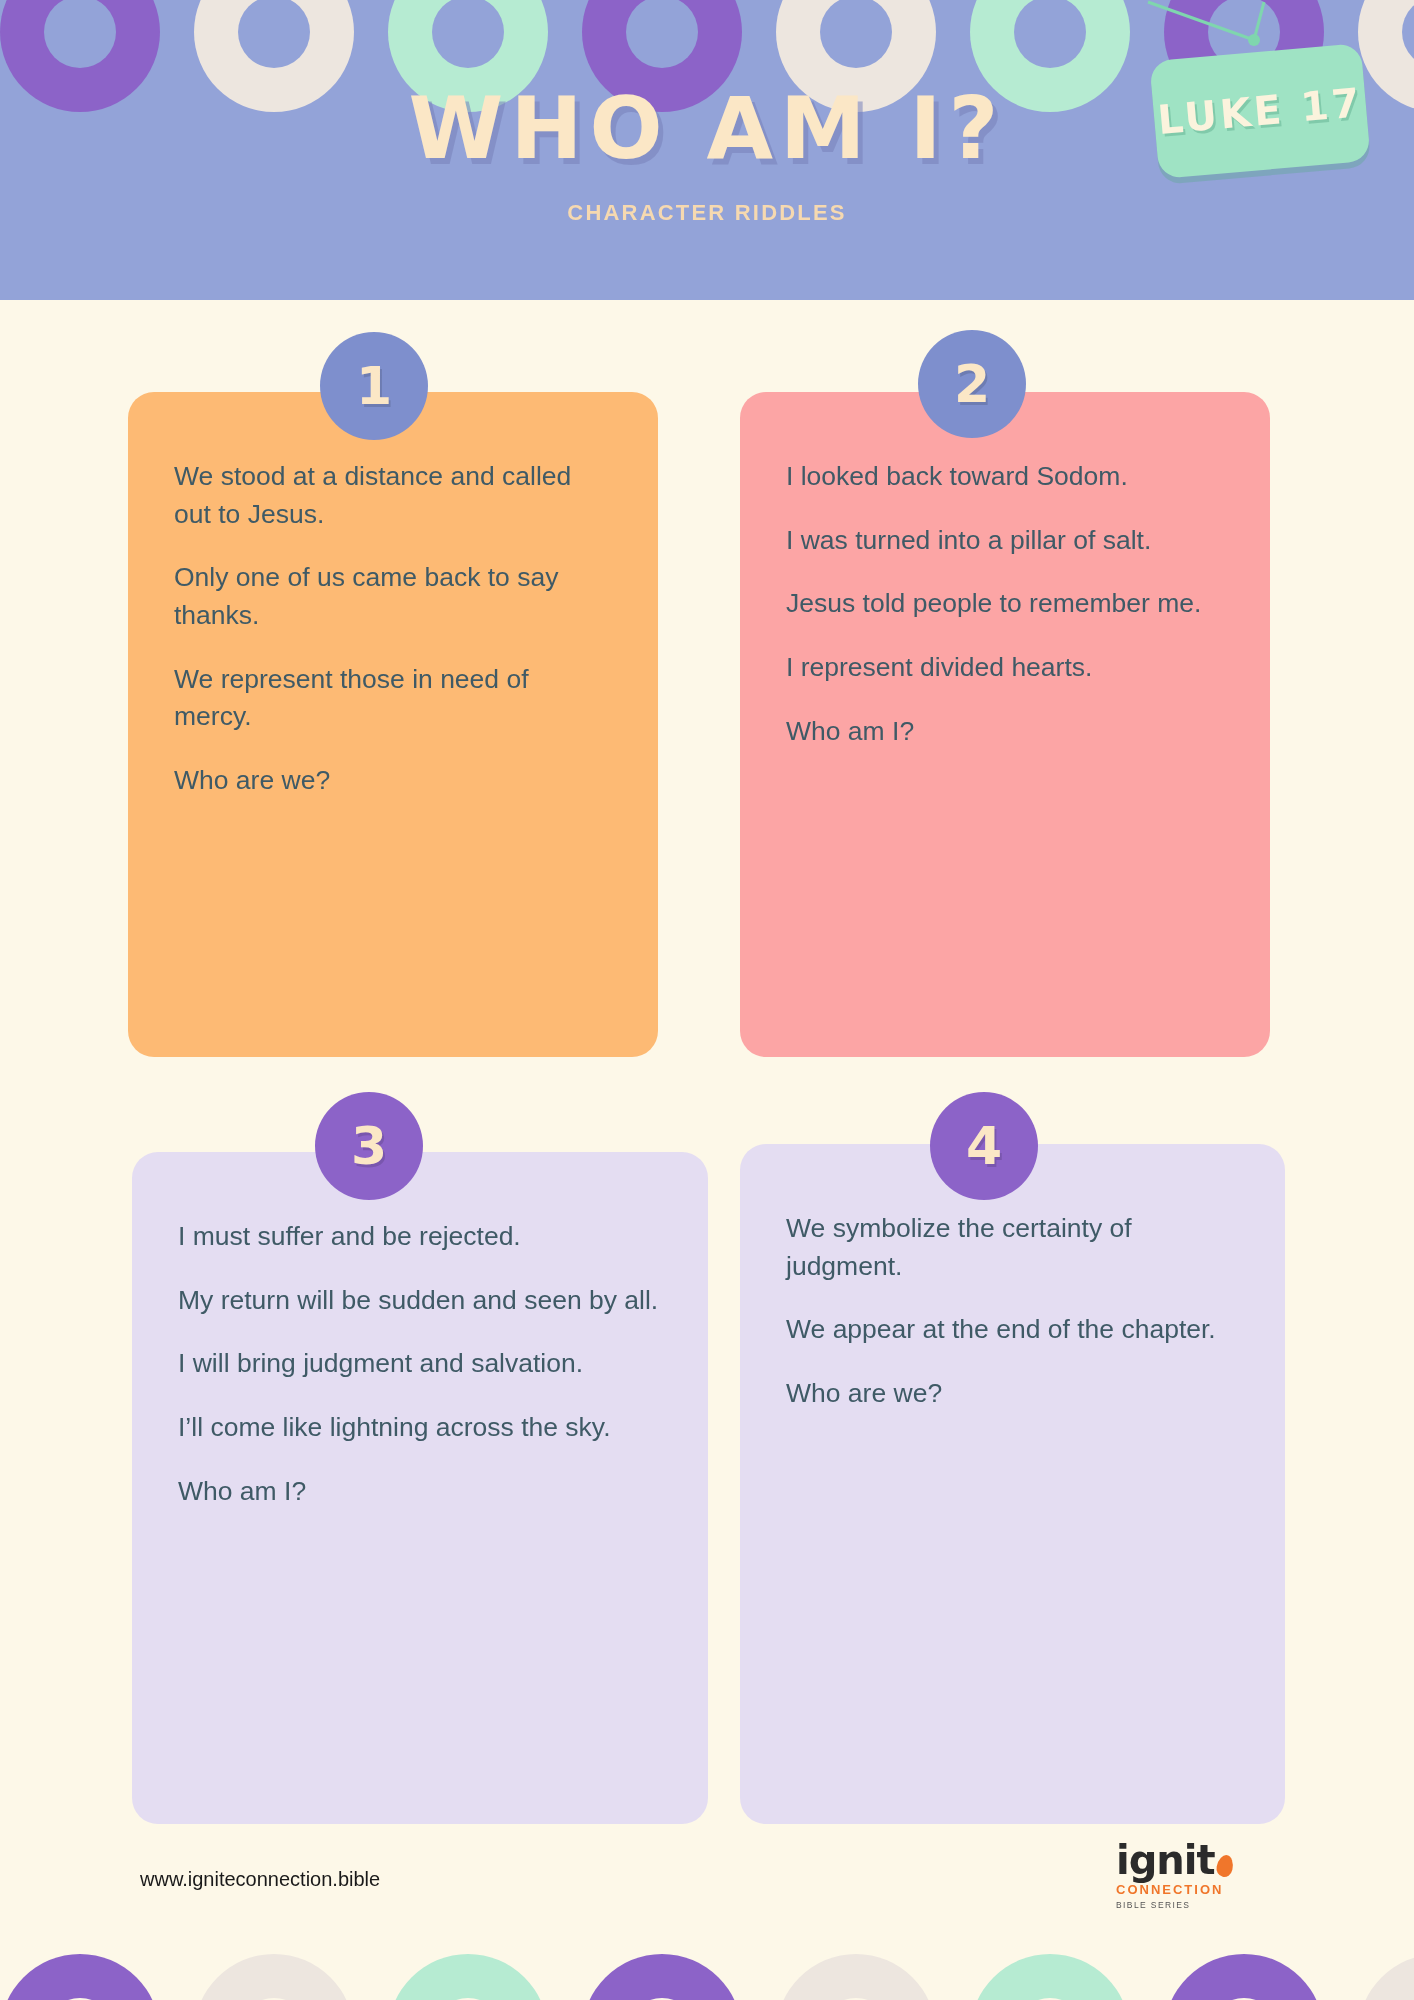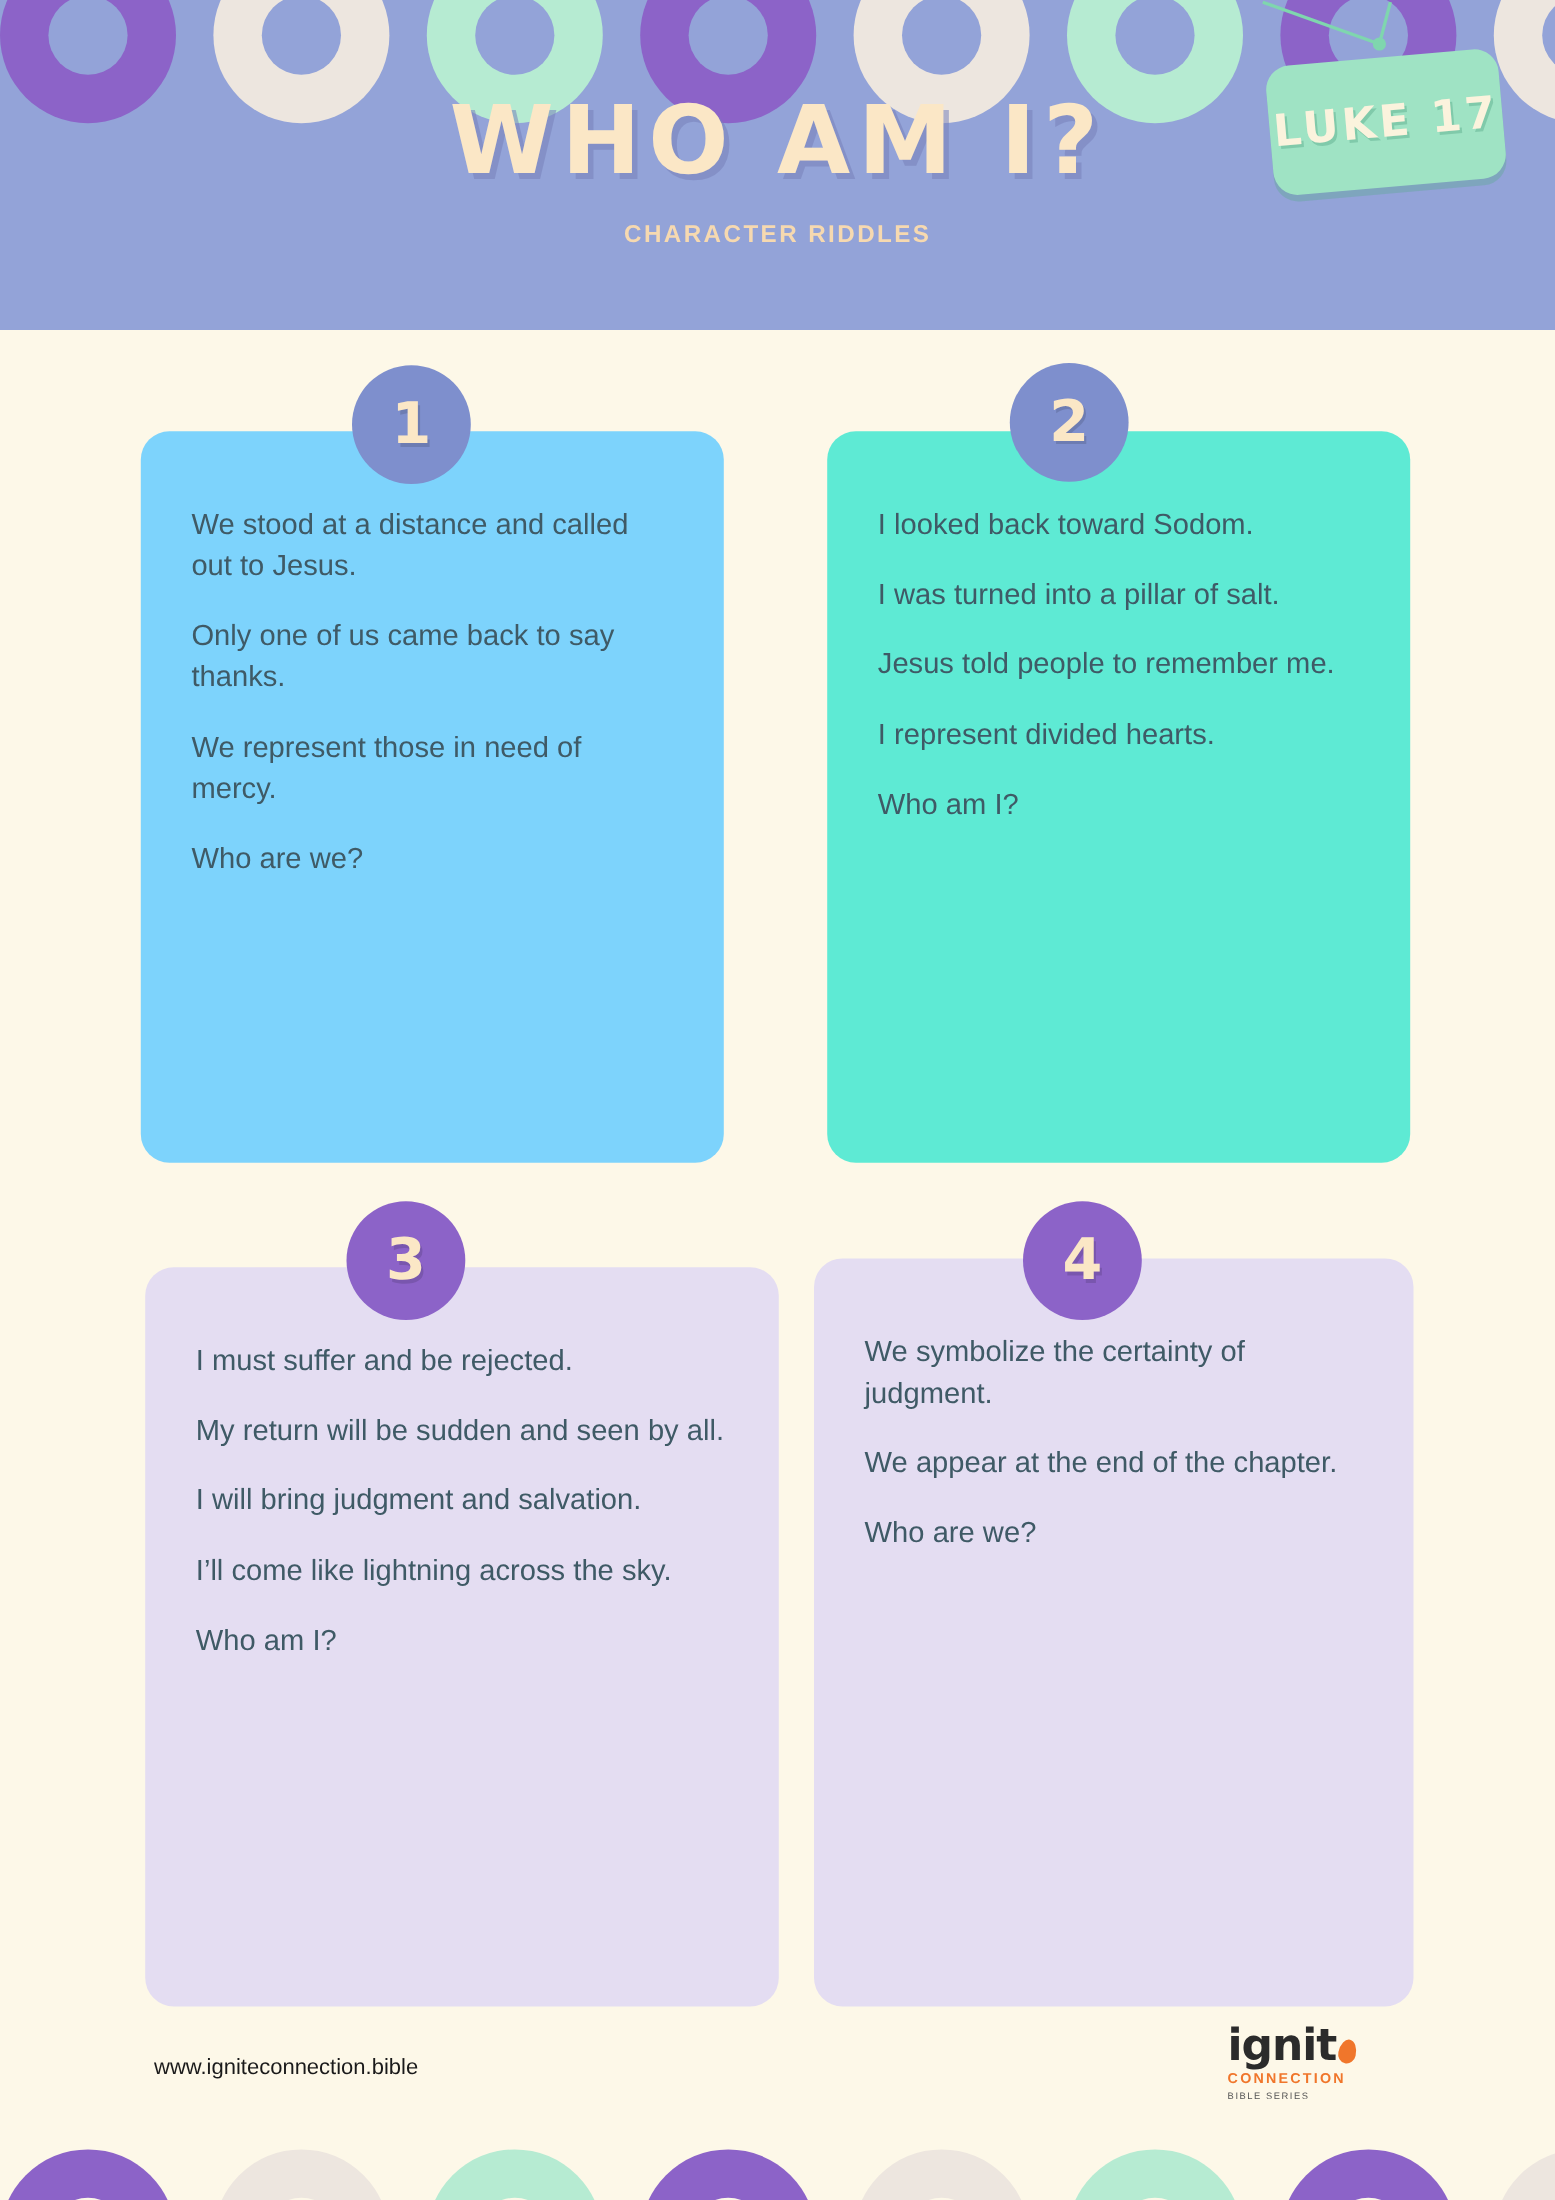--- a/index.html
+++ b/index.html
@@ -237,29 +237,29 @@
     </div>
 
     <div class="badge" style="background: rgb(159, 227, 196);">
       <span>LUKE 17</span>
     </div>
   </div>
 
   <div class="grid">
 
     <div class="bubble" id="bub1" style="background: rgb(126, 143, 205);">1</div>
-    <div class="card" id="card1" style="background: #7dd3fc;">
+    <div class="card" id="card1" style="background: #fdba74;">
       <p>We stood at a distance and called out to Jesus.</p>
       <p>Only one of us came back to say thanks.</p>
       <p>We represent those in need of mercy.</p>
       <p>Who are we?</p>
     </div>
 
     <div class="bubble" id="bub2" style="background: rgb(126, 143, 205);">2</div>
-    <div class="card" id="card2" style="background: #5eead4; margin-left: 12px;">
+    <div class="card" id="card2" style="background: #fca5a5;">
       <p>I looked back toward Sodom.</p>
       <p>I was turned into a pillar of salt.</p>
       <p>Jesus told people to remember me.</p>
       <p>I represent divided hearts.</p>
       <p>Who am I?</p>
     </div>
 
     <div class="bubble" id="bub3" style="background: rgb(140, 99, 200);">3</div>
     <div class="card" id="card3" style="background: rgb(228, 221, 242);">
       <p>I must suffer and be rejected.</p>

